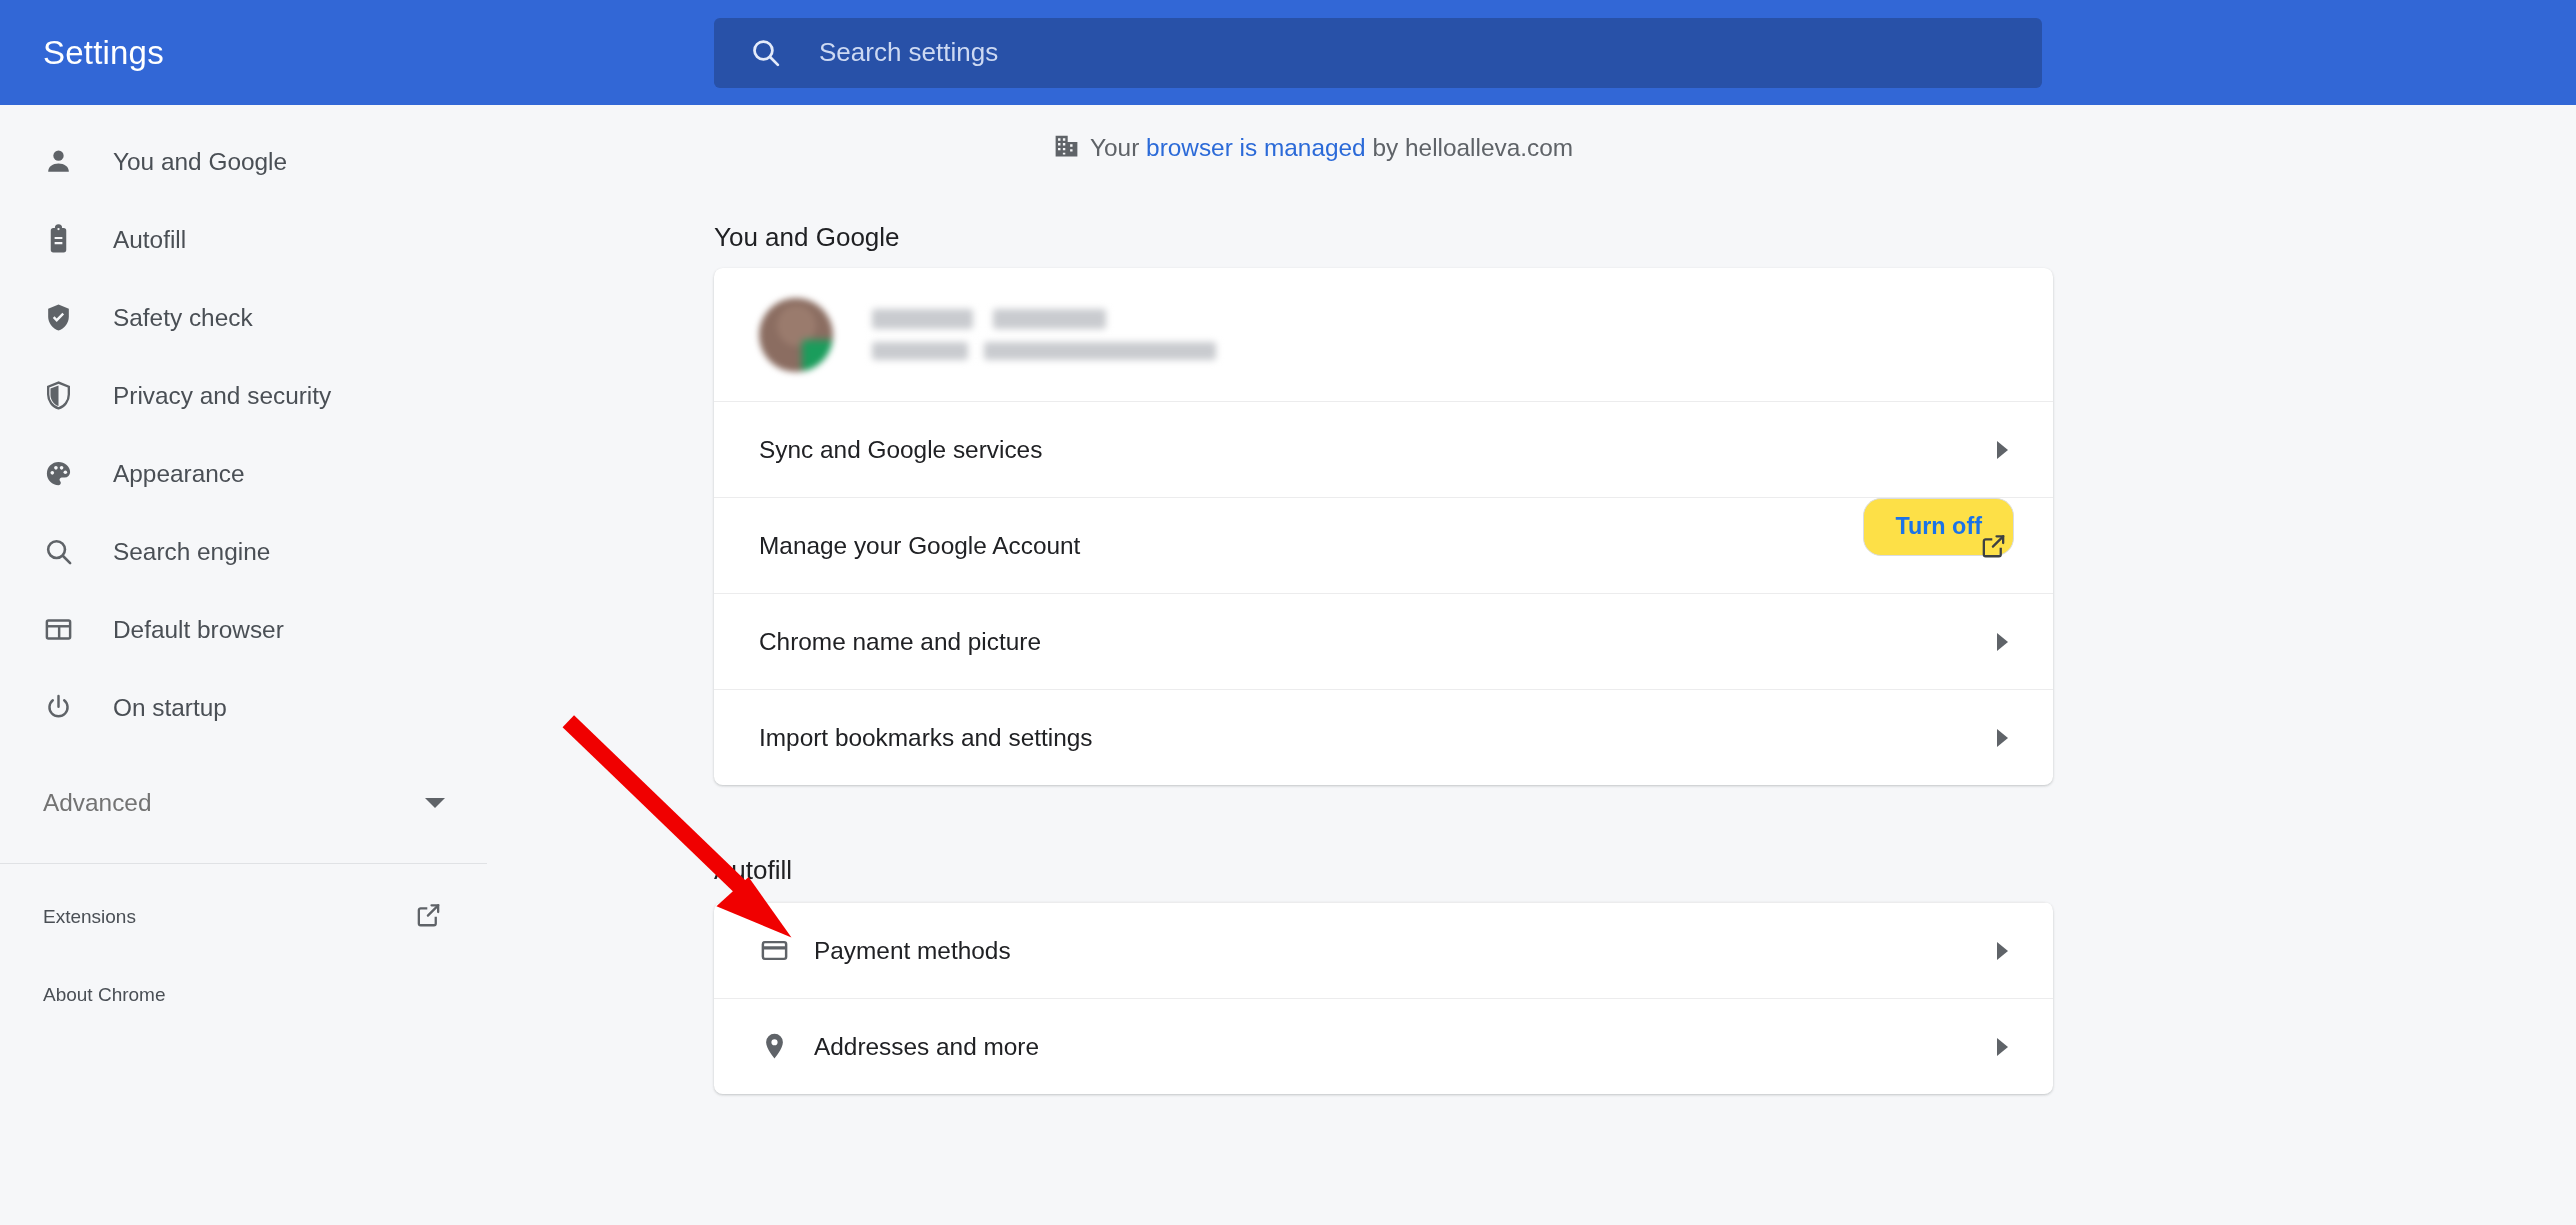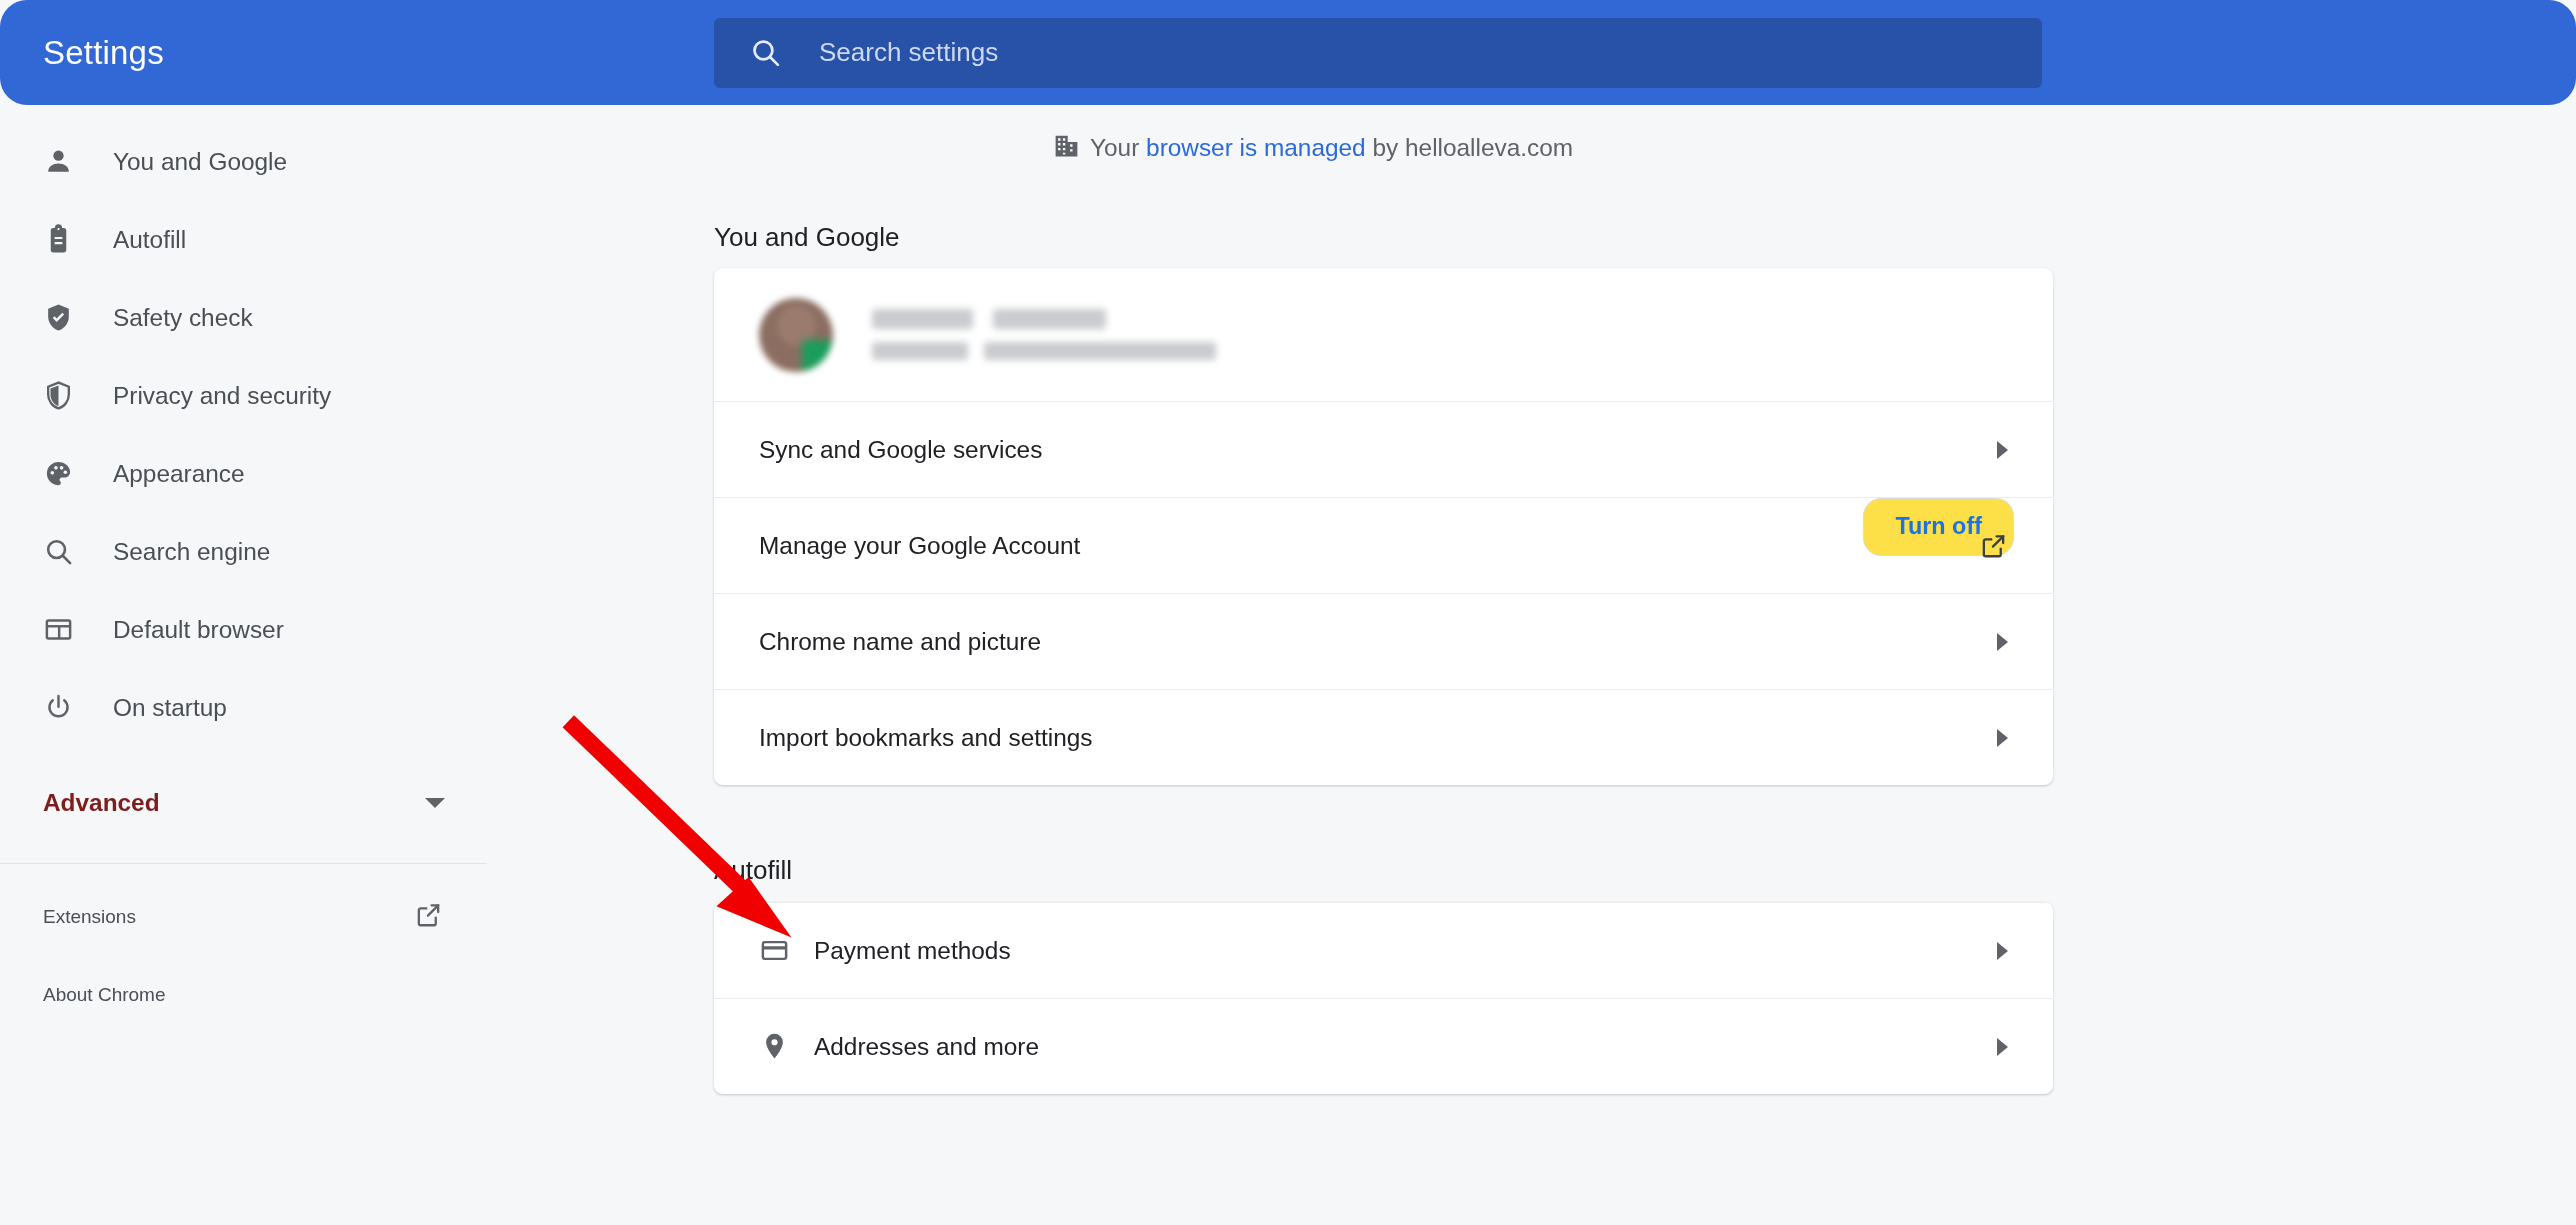--- a/index.html
+++ b/index.html
@@ -9,21 +9,21 @@
     font-family: "Liberation Sans", sans-serif;
     overflow: hidden;
   }
   .page { position: relative; width: 2576px; height: 1225px; background: #f6f7f9; }
 
   
   .header {
     position: absolute; top: 0; left: 0;
     width: 2576px; height: 105px;
     background: #3267d6;
-    display: flex; align-items: center; border-radius: 27px;
+    display: flex; align-items: center;
   }
   .header-title {
     position: absolute; left: 43px; top: 50%; transform: translateY(-50%);
     color: #ffffff; font-size: 33px; letter-spacing: 0.2px;
   }
   .search-box {
     position: absolute; left: 714px; top: 17.5px;
     width: 1328px; height: 70px;
     background: #2851a8; border-radius: 5.8px;
     display: flex; align-items: center;
@@ -44,21 +44,21 @@
     position: relative; display: flex; align-items: center;
     height: 78px; padding-left: 43px; cursor: pointer;
   }
   .nav-icon { width: 39px; display: flex; align-items: center; justify-content: flex-start; }
   .nav-label { margin-left: 31px; font-size: 24.4px; color: #4a4f55; }
   .nav-gap { height: 17.5px; }
   .advanced-row {
     position: relative; display: flex; align-items: center;
     height: 78px; padding-left: 43px; cursor: pointer;
   }
-  .advanced-label { font-size: 24.4px; color: #7f1d1d; font-weight: bold; }
+  .advanced-label { font-size: 24.4px; color: #737373; }
   .caret {
     position: absolute; left: 425px; top: 50%; transform: translateY(-50%);
     width: 0; height: 0; border-left: 10.7px solid transparent;
     border-right: 10.7px solid transparent; border-top: 10.7px solid #5f6368;
   }
   .sidebar-divider {
     margin: 21.4px 0 0 0; width: 487px; height: 1px; background: #e0e2e5;
   }
   .bottom-item {
     position: relative; display: flex; align-items: center;

